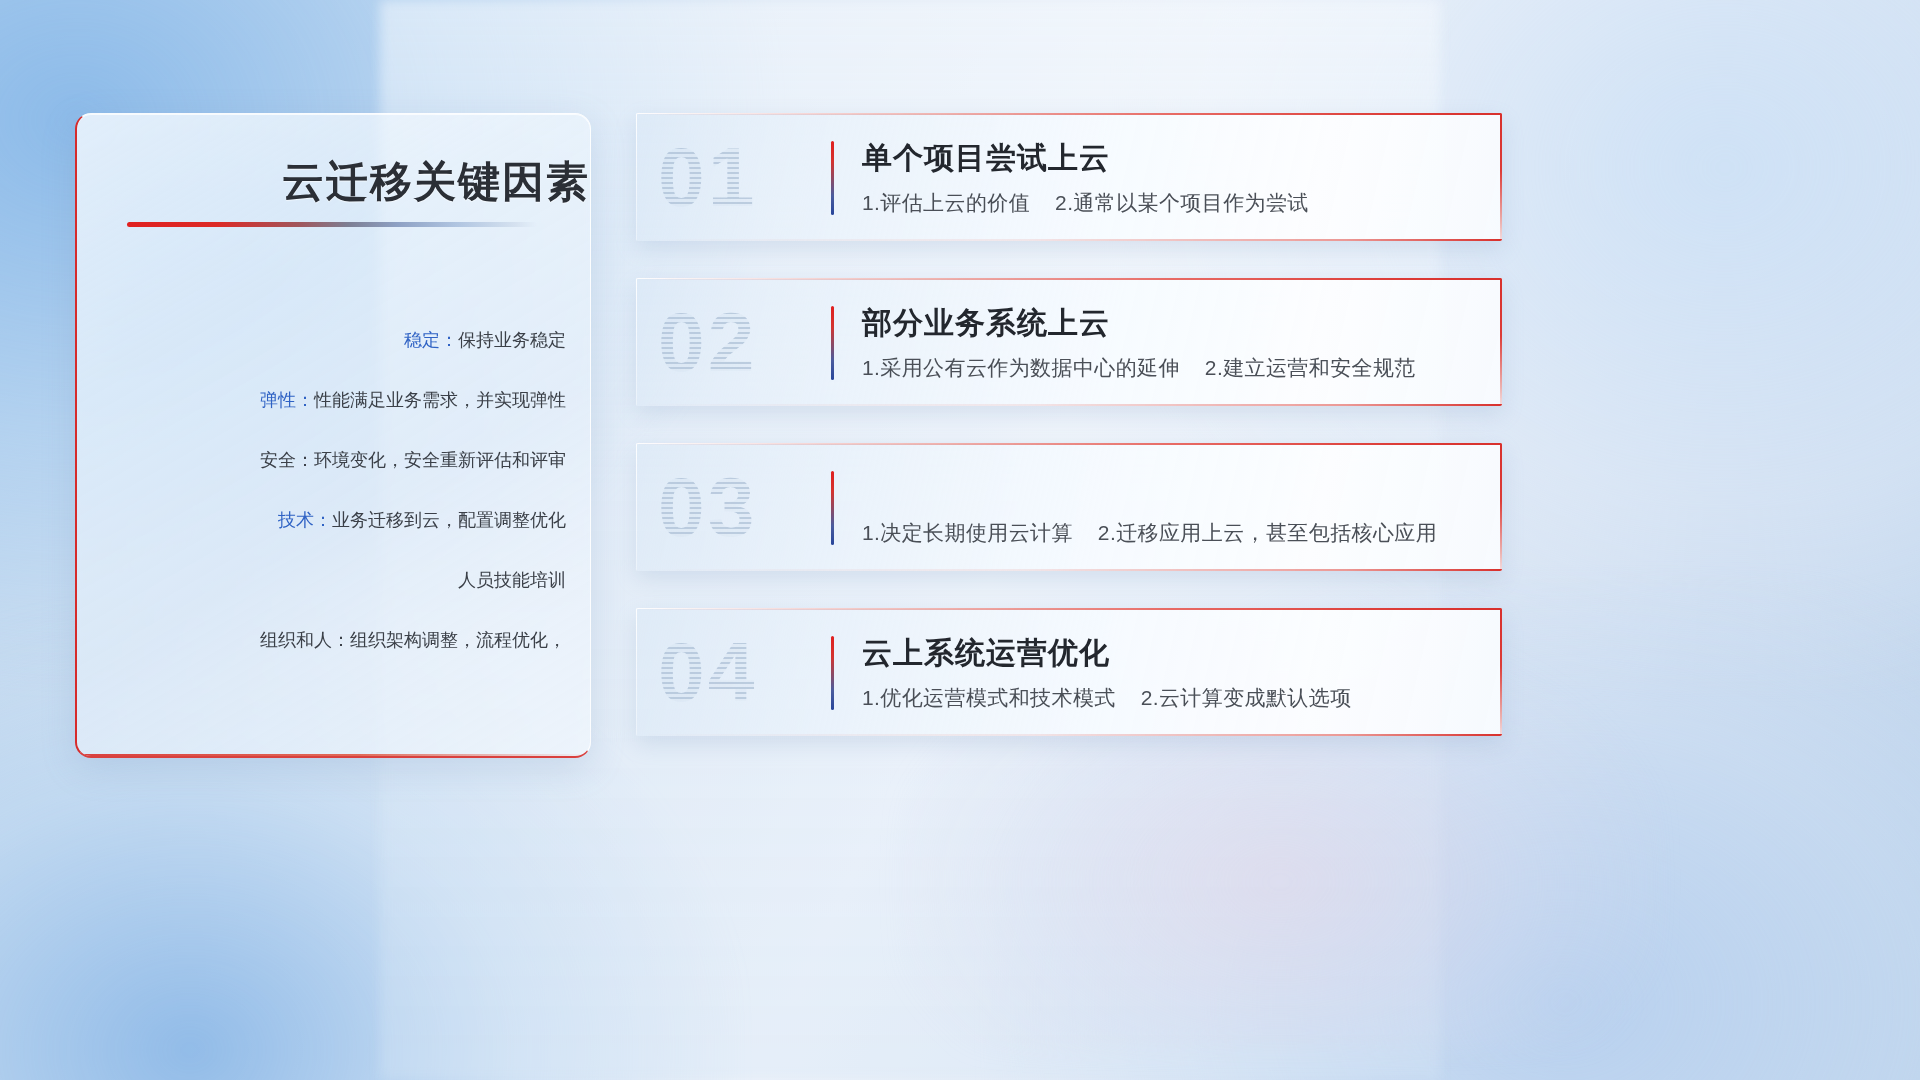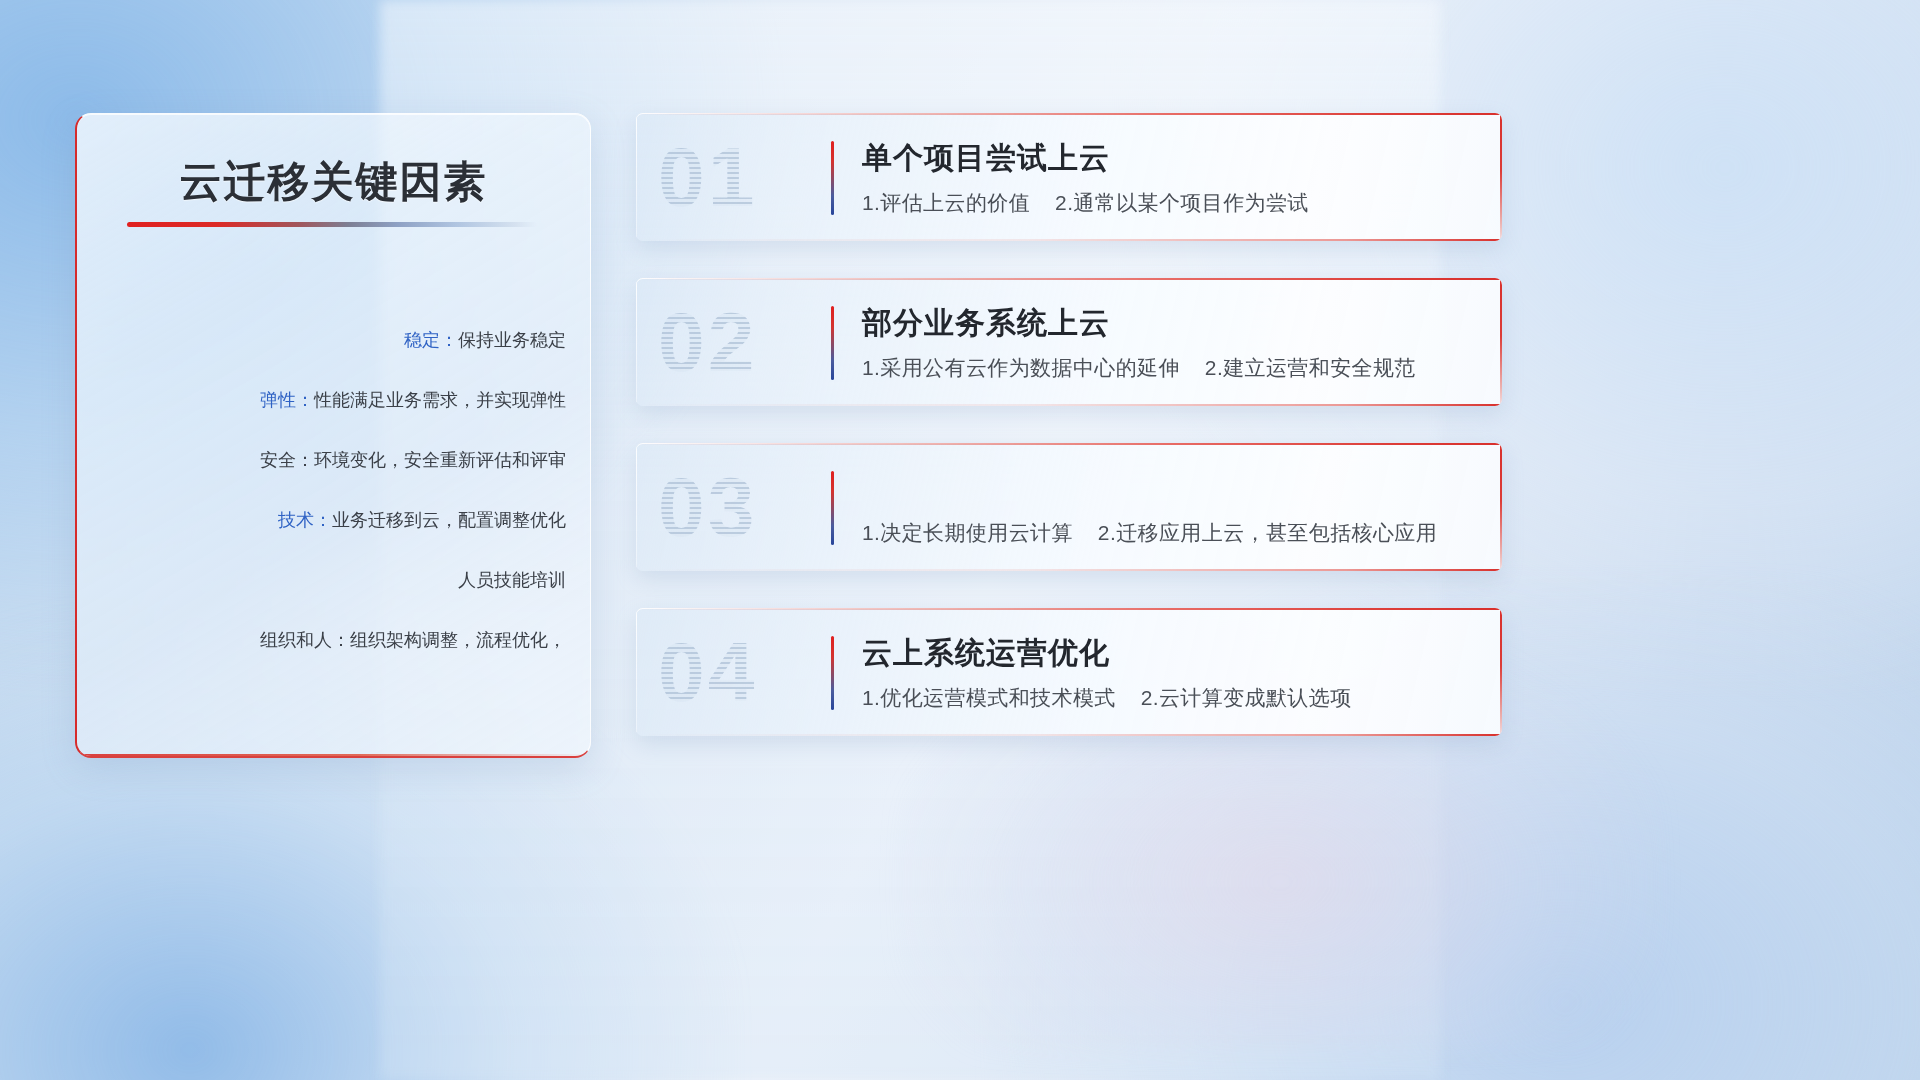--- a/index.html
+++ b/index.html
@@ -57,41 +57,41 @@
     border-bottom:2px solid #d9403e;
     box-shadow:0 10px 34px rgba(118,150,190,.22), inset 0 1px 0 rgba(255,255,255,.75);
     backdrop-filter:blur(3px);
     overflow:hidden;
   }
   .left-panel::after{
     content:"";position:absolute;left:0;bottom:0;width:100%;height:2px;
     background:linear-gradient(90deg,#d9403e 0%,#e06a58 55%,rgba(224,130,110,0) 100%);
   }
   .lp-title{
-    position:absolute;left:0;right:0;top:40px;text-align:center;
+    position:absolute;left:0;right:0;top:40px;text-align:right;
     font-size:42px;font-weight:700;letter-spacing:2px;color:#2b2f36;
     text-shadow:0 1px 1px rgba(255,255,255,.6);
   }
   .lp-rule{
     position:absolute;left:50px;top:108px;width:410px;height:5px;border-radius:3px;
     background:linear-gradient(90deg,#e02020 0%,#dc2a26 22%,#a0565c 42%,#7d7f94 54%,#8ea1c4 66%,#afc4e0 80%,#d6e2f0 95%,rgba(220,230,243,0) 100%);
   }
   .lp-list{position:absolute;left:31px;top:196px;right:24px;}
   .lp-row{
     font-size:18px;line-height:60px;color:#3b4048;white-space:nowrap;text-align:right;
   }
   .lp-row .k{font-weight:400;}
   .lp-row.blue .k{color:#2f62c4;}
   .lp-row.dark .k{color:#3b4048;margin-left:47px;}
   .lp-row .v{color:#3b4048;}
 
   
   .cards{position:absolute;left:636px;top:113px;width:866px;}
   .card{
-    position:relative;height:128px;margin-bottom:37px;border-radius:7px;
+    position:relative;height:128px;margin-bottom:37px;border-radius:2px;
     background:linear-gradient(103deg,rgba(216,231,246,.42) 0%,rgba(233,242,251,.72) 22%,rgba(247,251,255,.93) 55%,rgba(252,253,255,.97) 78%,rgba(248,251,254,.95) 100%);
     box-shadow:0 8px 22px rgba(120,152,192,.20), inset 0 1px 0 rgba(255,255,255,.9);
     overflow:hidden;
   }
   .card .edge-top{
     position:absolute;left:0;right:0;top:0;height:2px;
     background:linear-gradient(90deg,rgba(220,60,55,0) 0%,rgba(222,84,76,.15) 14%,rgba(224,92,80,.45) 34%,rgba(226,70,62,.80) 62%,#dc3c37 88%,#d8302c 100%);
   }
   .card .edge-right{
     position:absolute;right:0;top:0;bottom:0;width:2px;

